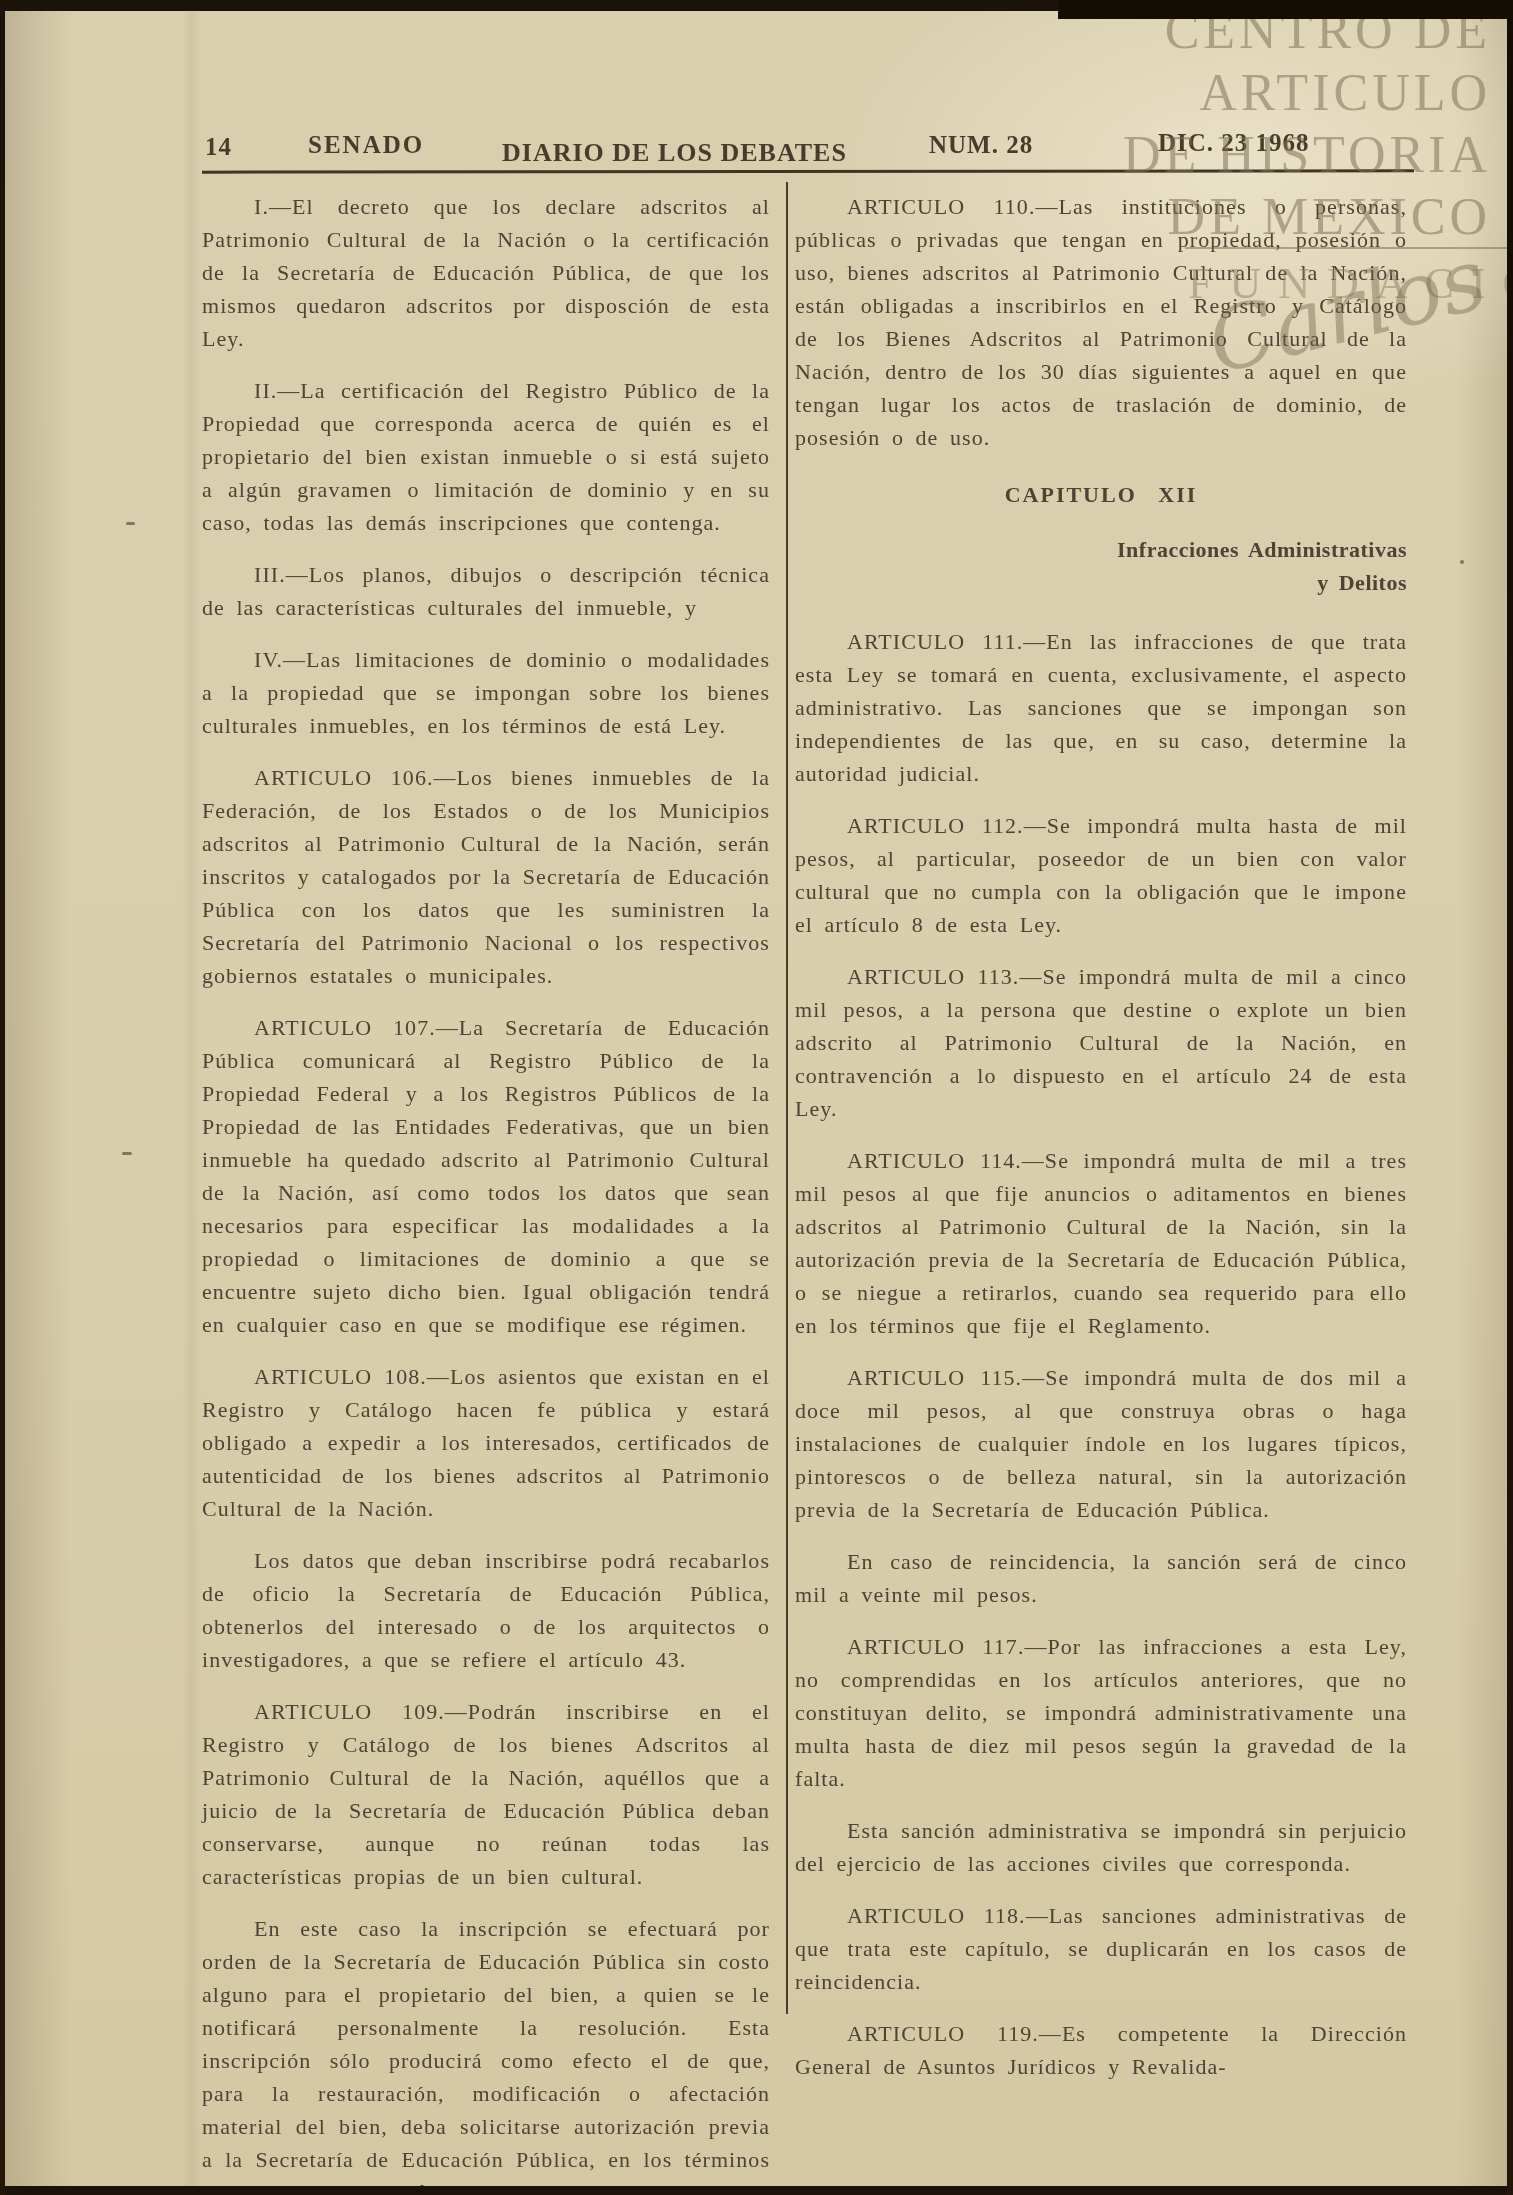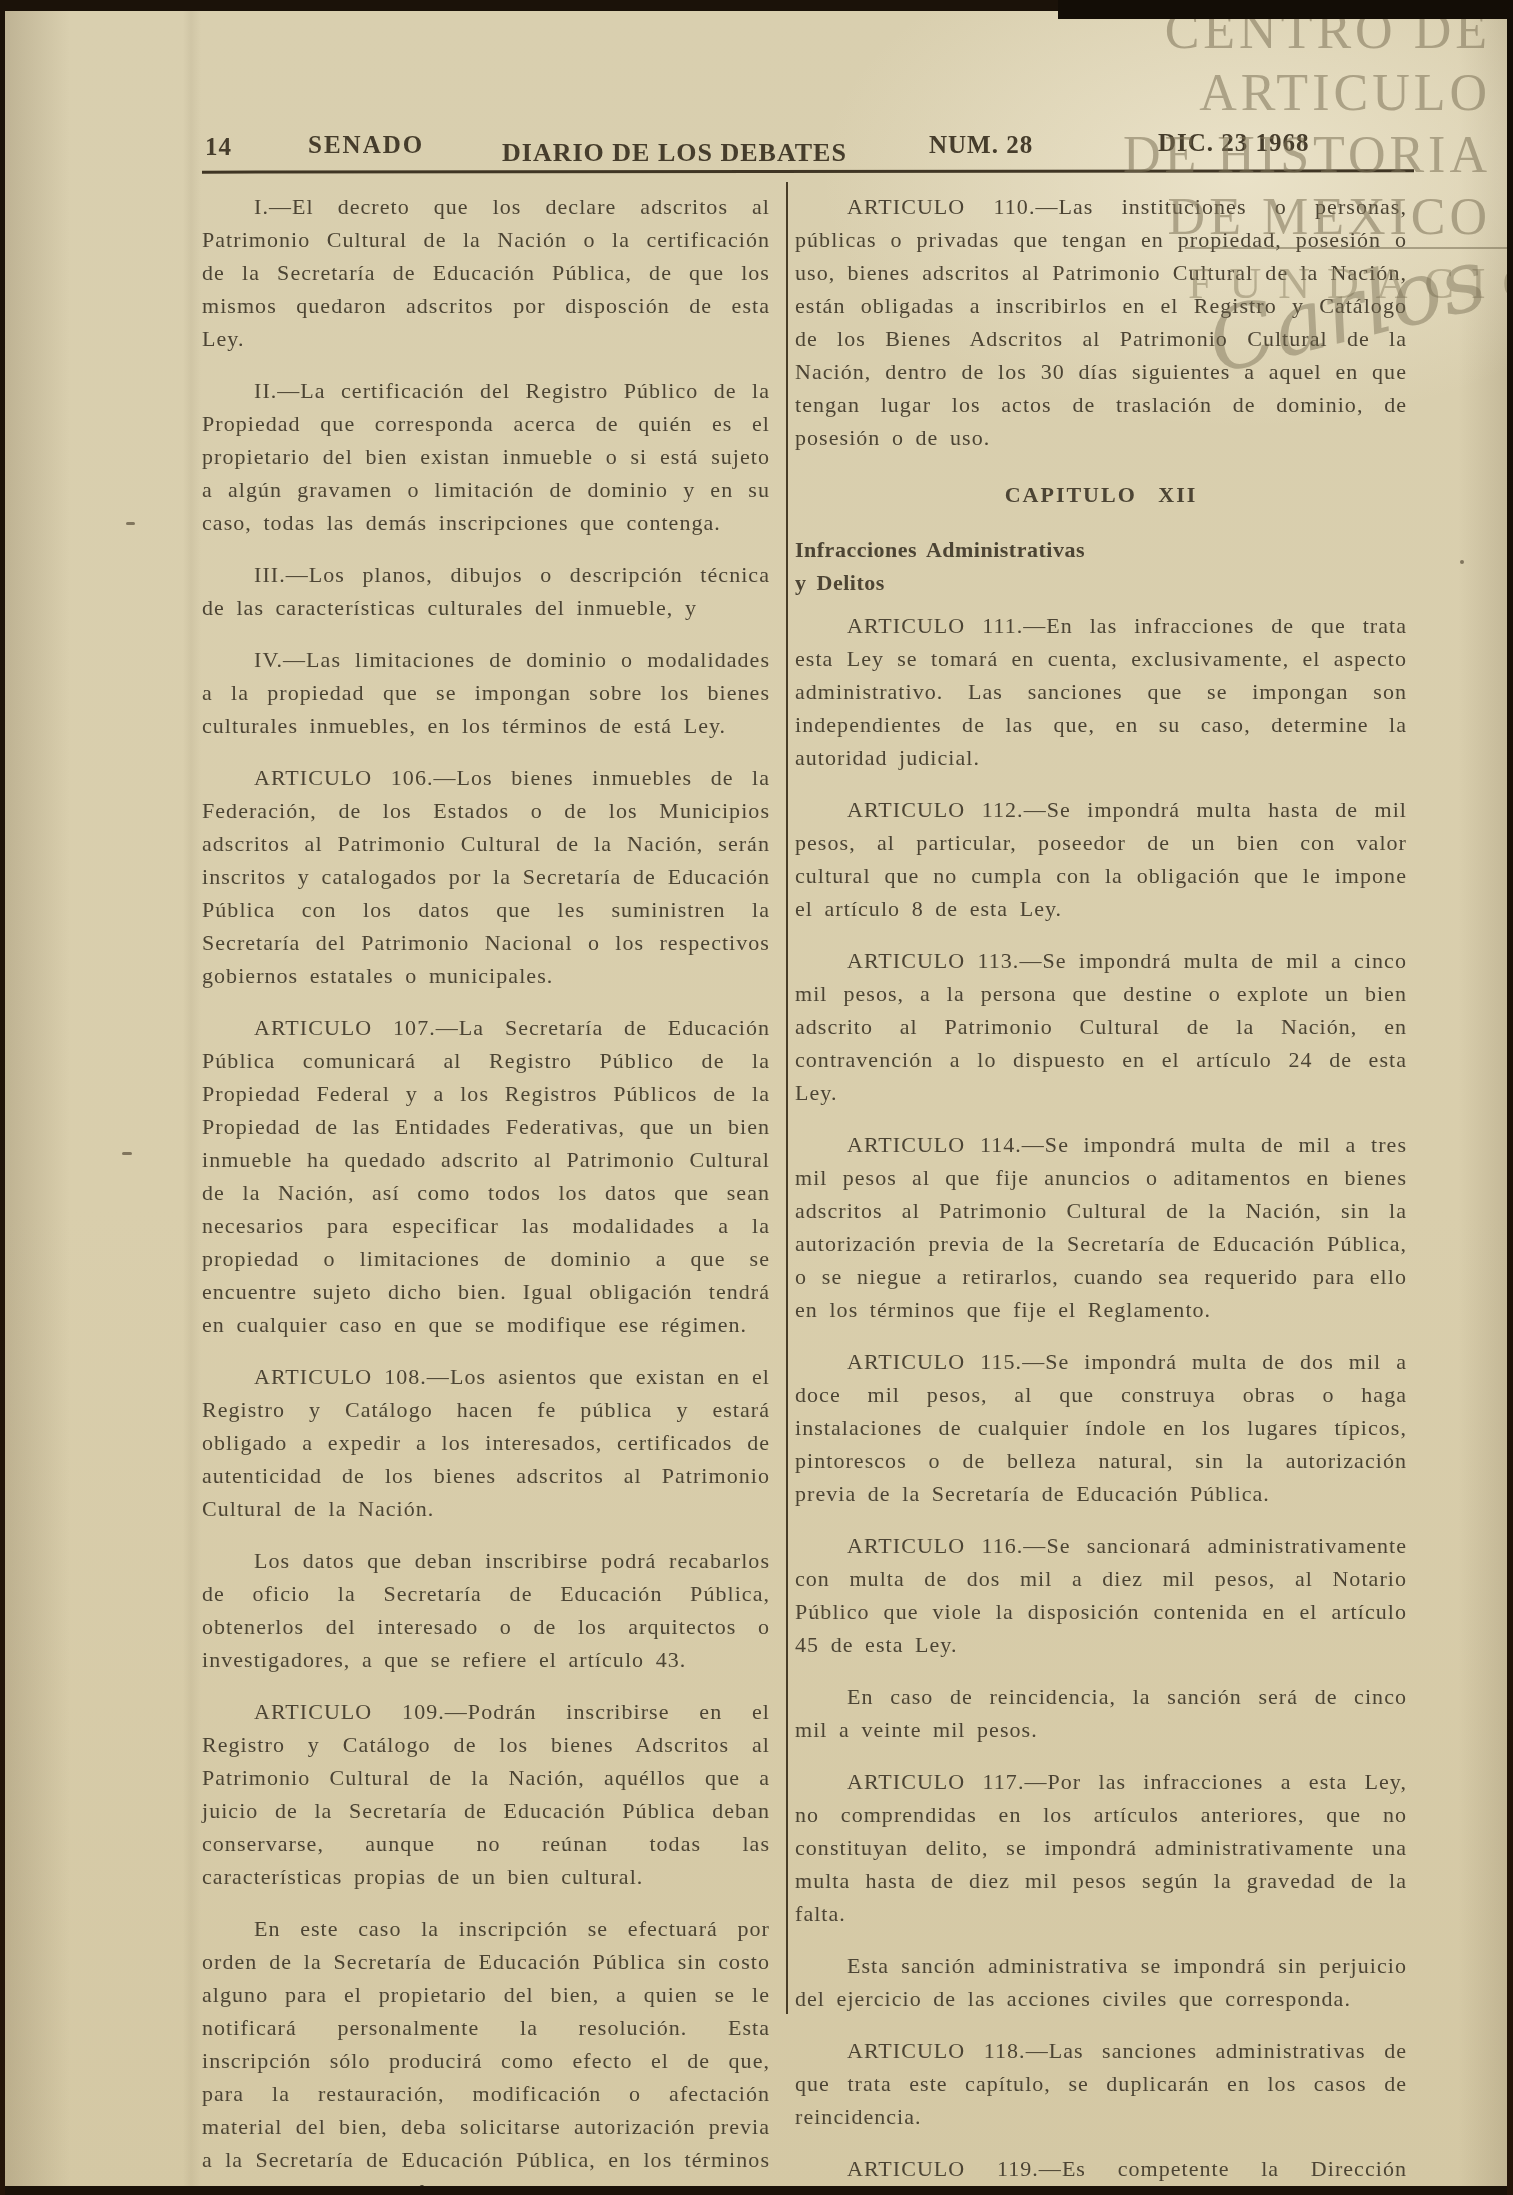--- a/index.html
+++ b/index.html
@@ -43,23 +43,23 @@
     font-size:22px;line-height:33px;
     letter-spacing:1.05px;word-spacing:5px;
     text-align:justify;text-indent:52px;
   }
   .col .chapter{
     text-align:center;text-indent:0;font-weight:bold;
     letter-spacing:2px;word-spacing:14px;
     margin:24px 0 22px 0;
   }
   .col .section{
-    text-align:left;text-indent:0;font-weight:bold;
+    text-align:right;text-indent:0;font-weight:bold;
     white-space:pre-line;letter-spacing:0.5px;word-spacing:4px;
-    margin:0 0 10px 0;
+    margin:0 0 26px 0;
   }
   .divider{position:absolute;left:786px;top:182px;width:2px;height:1832px;background:#483d28;}
 
   
   .watermark{position:absolute;left:0;top:0;width:1513px;height:2195px;pointer-events:none;}
   .wm-stack{position:absolute;top:0px;right:22px;text-align:right;}
   .wm-stack div{
     font-family:"Liberation Serif", serif;
     font-size:52px;line-height:62px;letter-spacing:4px;
     color:rgba(126,115,87,0.55);white-space:nowrap;
@@ -116,21 +116,20 @@
 
   <p class="paragraph">ARTICULO 110.—Las instituciones o personas, públicas o privadas que tengan en propiedad, posesión o uso, bienes adscritos al Patrimonio Cultural de la Nación, están obligadas a inscribirlos en el Registro y Catálogo de los Bienes Adscritos al Patrimonio Cultural de la Nación, dentro de los 30 días siguientes a aquel en que tengan lugar los actos de traslación de dominio, de posesión o de uso.</p>
       <p class="chapter">CAPITULO XII</p>
       <p class="section">Infracciones Administrativas
 y Delitos</p>
       <p class="paragraph">ARTICULO 111.—En las infracciones de que trata esta Ley se tomará en cuenta, exclusivamente, el aspecto administrativo. Las sanciones que se impongan son independientes de las que, en su caso, determine la autoridad judicial.</p>
       <p class="paragraph">ARTICULO 112.—Se impondrá multa hasta de mil pesos, al particular, poseedor de un bien con valor cultural que no cumpla con la obligación que le impone el artículo 8 de esta Ley.</p>
       <p class="paragraph">ARTICULO 113.—Se impondrá multa de mil a cinco mil pesos, a la persona que destine o explote un bien adscrito al Patrimonio Cultural de la Nación, en contravención a lo dispuesto en el artículo 24 de esta Ley.</p>
       <p class="paragraph">ARTICULO 114.—Se impondrá multa de mil a tres mil pesos al que fije anuncios o aditamentos en bienes adscritos al Patrimonio Cultural de la Nación, sin la autorización previa de la Secretaría de Educación Pública, o se niegue a retirarlos, cuando sea requerido para ello en los términos que fije el Reglamento.</p>
       <p class="paragraph">ARTICULO 115.—Se impondrá multa de dos mil a doce mil pesos, al que construya obras o haga instalaciones de cualquier índole en los lugares típicos, pintorescos o de belleza natural, sin la autorización previa de la Secretaría de Educación Pública.</p>
-      <p class="paragraph">ARTICULO 116.—Se sancionará administrativamente con multa de dos mil a diez mil pesos, al Notario Público que viole la disposición contenida en el artículo 45 de esta Ley.</p>
       <p class="paragraph">En caso de reincidencia, la sanción será de cinco mil a veinte mil pesos.</p>
       <p class="paragraph">ARTICULO 117.—Por las infracciones a esta Ley, no comprendidas en los artículos anteriores, que no constituyan delito, se impondrá administrativamente una multa hasta de diez mil pesos según la gravedad de la falta.</p>
       <p class="paragraph">Esta sanción administrativa se impondrá sin perjuicio del ejercicio de las acciones civiles que corresponda.</p>
       <p class="paragraph">ARTICULO 118.—Las sanciones administrativas de que trata este capítulo, se duplicarán en los casos de reincidencia.</p>
       <p class="paragraph">ARTICULO 119.—Es competente la Dirección General de Asuntos Jurídicos y Revalida-</p>
     </div>
 
   <div class="watermark">
     <div class="wm-stack">
 

